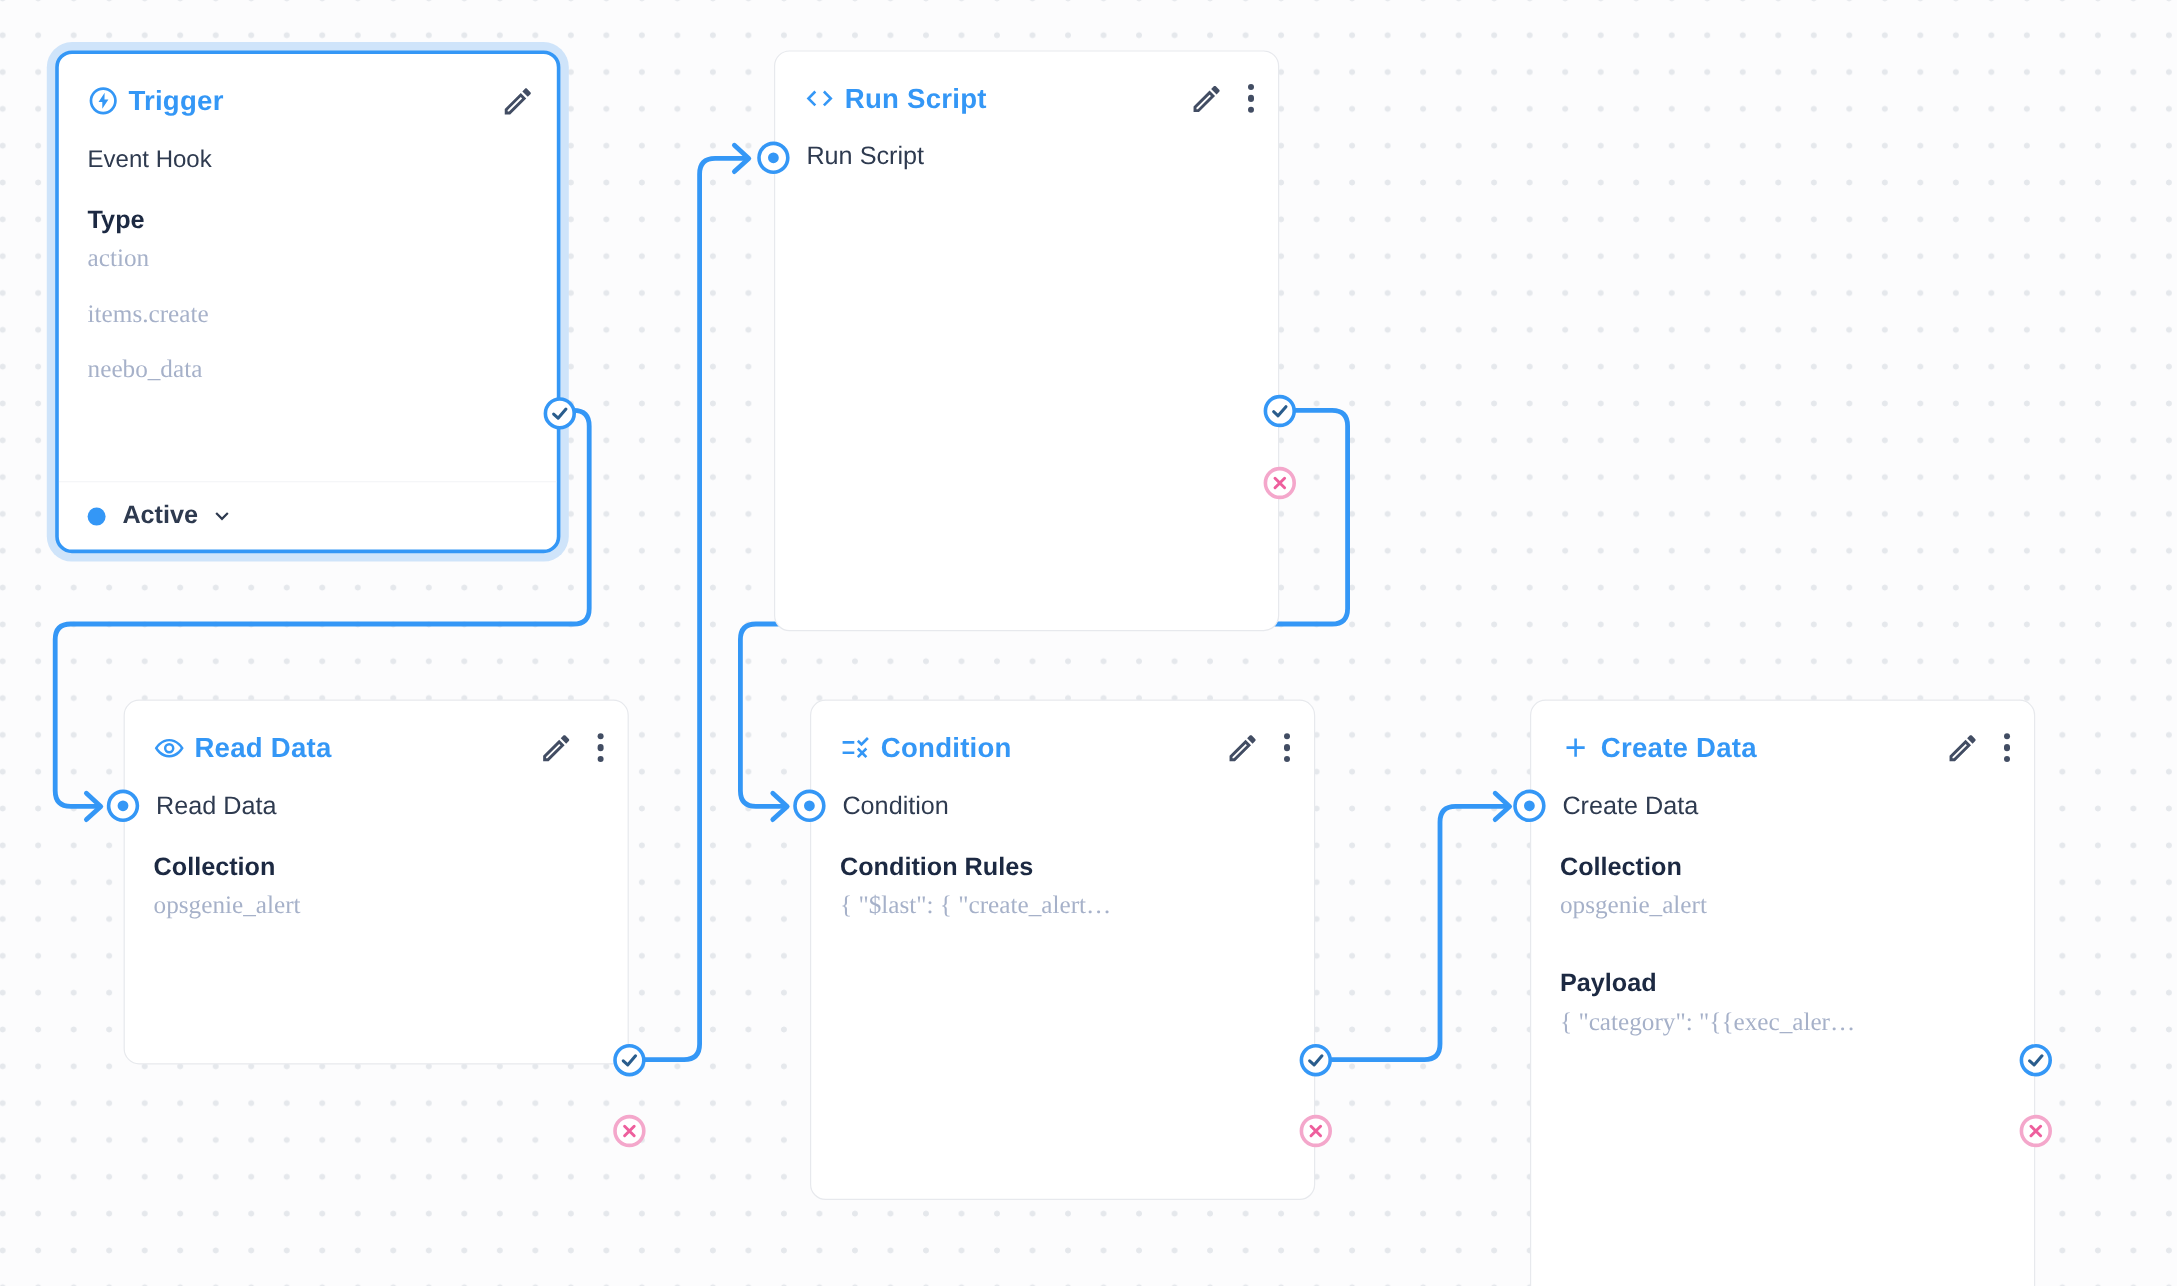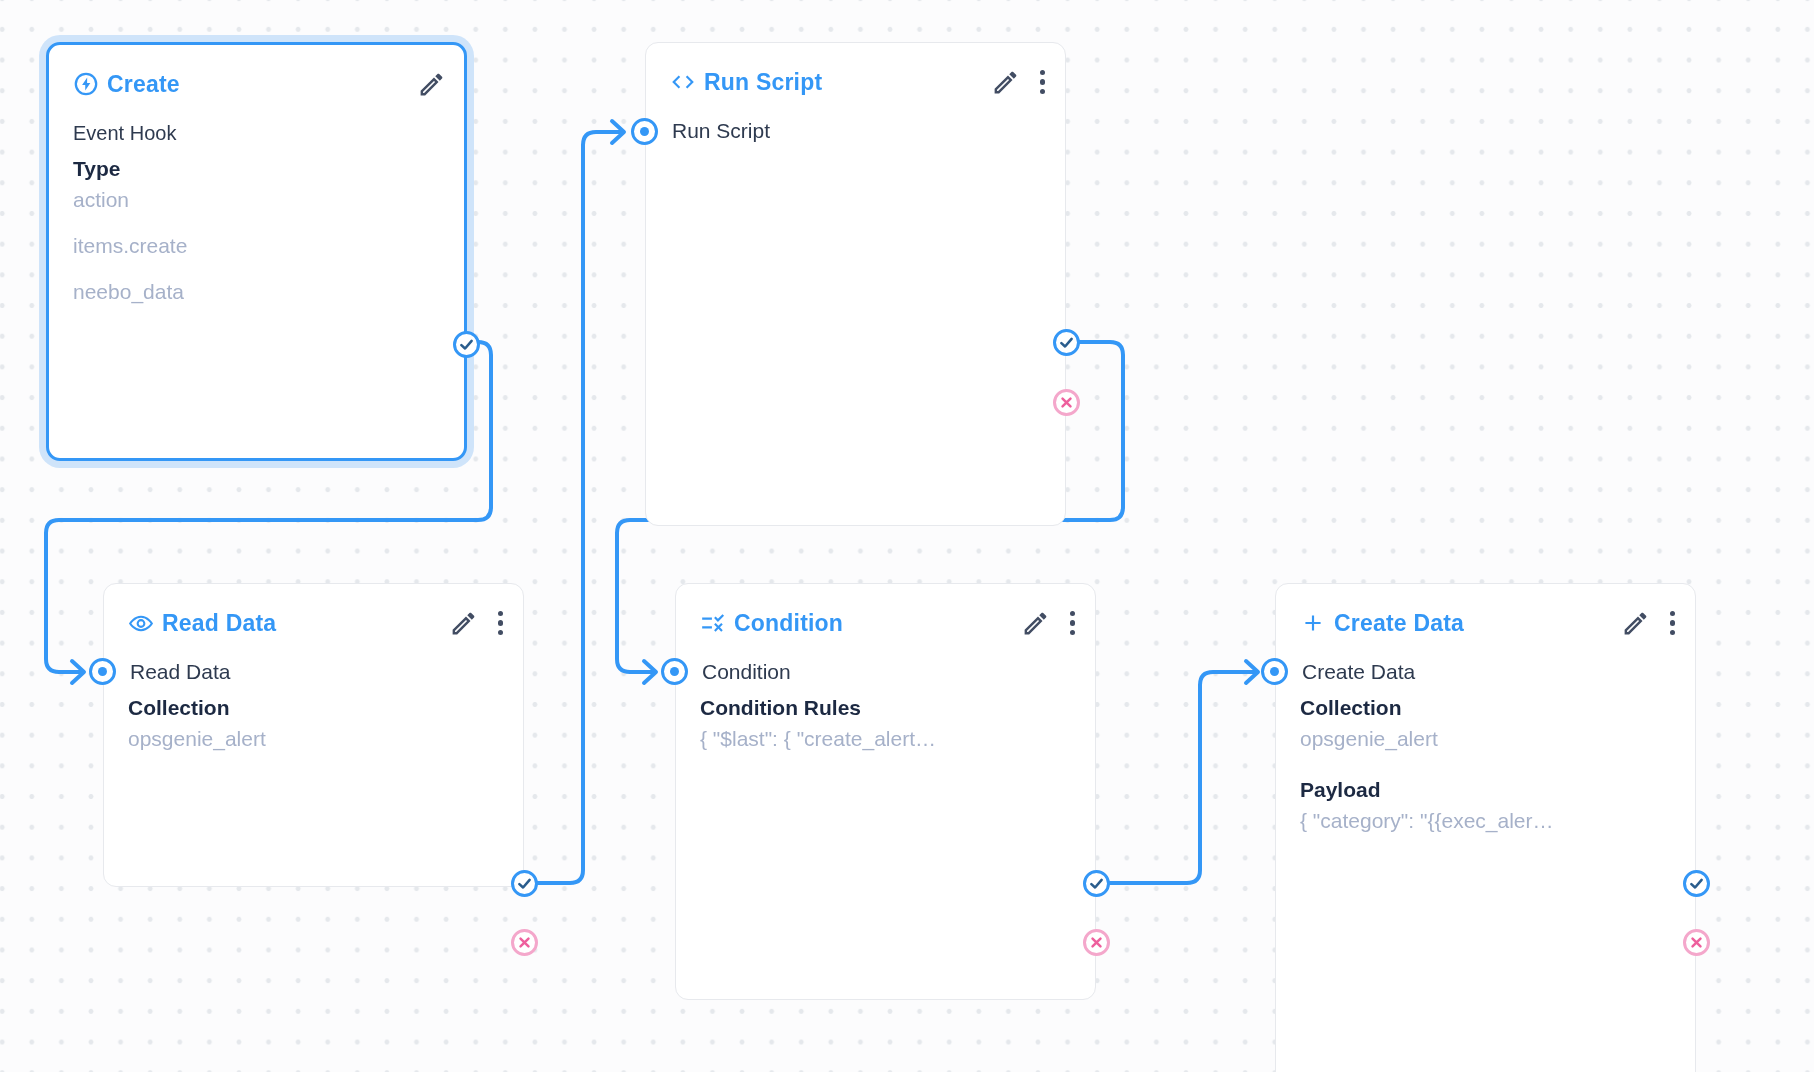--- a/index.html
+++ b/index.html
@@ -37,23 +37,23 @@
     color:#3497f6;font-size:23px;font-weight:700;letter-spacing:.2px;white-space:nowrap;
   }
   .card-actions{margin-left:auto;display:flex;align-items:center;gap:18px;}
   .icon-btn{display:inline-flex;align-items:center;justify-content:center;cursor:pointer;}
   .kebab{display:flex;flex-direction:column;gap:4px;padding:2px;}
   .kebab i{width:5.5px;height:5.5px;border-radius:50%;background:#424d63;display:block;}
 
   .card-body{position:absolute;left:24px;right:20px;top:74px;}
   .row-regular{color:#2e3a4f;font-size:20px;line-height:28px;white-space:nowrap;}
   .port-label{color:#2e3a4f;font-size:21px;line-height:28px;white-space:nowrap;padding-left:2px;}
-  .field-label{color:#1c2942;font-size:21px;font-weight:700;line-height:28px;margin-top:8px;white-space:nowrap;}
+  .field-label{color:#1c2942;font-size:21px;font-weight:700;line-height:28px;margin-top:23px;white-space:nowrap;}
   .field-value{
-    font-family:Liberation Sans, sans-serif;
+    font-family:Liberation Serif, serif;
     color:#a6b1c9;font-size:21px;line-height:30px;margin-top:2px;
     white-space:nowrap;overflow:hidden;max-width:381px;
   }
   .gap{height:14px;}
 
   .status-bar{
     position:absolute;left:0;right:0;bottom:0;height:57px;
     border-top:1.5px solid #eef0f3;
     display:flex;align-items:center;padding-left:24px;box-sizing:border-box;
     border-radius:0 0 12px 12px;cursor:pointer;
@@ -96,38 +96,47 @@
   </svg>
 
   <div class="card selected" style="left:46px;top:42px;height:419px">
     <div class="card-header">
       <span class="title-icon">
         <svg width="26" height="26" viewBox="0 0 24 24">
             <circle cx="12" cy="12" r="9.4" fill="none" stroke="#3497f6" stroke-width="2.1"></circle>
             <path class="hdr-blue" d="M13.1 5.9 8.4 13h2.9v5.1L16 11h-3z"></path>
           </svg>
       </span>
-      <span class="card-title">Create</span>
+      <span class="card-title">Trigger</span>
       <div class="card-actions">
         <span class="icon-btn">
           <svg class="pencil-svg" viewBox="0 0 24 24" fill="#424d63">
               <path d="M14.06 9.02l.92.92L5.92 19H5v-.92l9.06-9.06M17.66 3c-.25 0-.51.1-.7.29l-1.83 1.83 3.75 3.75 1.83-1.83c.39-.39.39-1.02 0-1.41l-2.34-2.34c-.2-.2-.45-.29-.71-.29zm-3.6 3.19L3 17.25V21h3.75L17.81 9.94l-3.75-3.75z"></path>
             </svg>
         </span>
       </div>
     </div>
     <div class="card-body">
       <div class="row-regular">Event Hook</div>
       <div class="field-label">Type</div>
       <div class="field-value">action</div>
       <div class="gap"></div>
       <div class="field-value">items.create</div>
       <div class="gap"></div>
       <div class="field-value">neebo_data</div>
     </div>
+    <div class="status-bar">
+      <span class="status-dot"></span>
+      <span class="status-label">Active</span>
+      <span class="icon-btn">
+        <svg width="22" height="22" viewBox="0 0 24 24" fill="#2e3a4f">
+            <path d="M7.41 8.59 12 13.17l4.59-4.58L18 10l-6 6-6-6 1.41-1.41z"></path>
+          </svg>
+      </span>
+    </div>
     <div class="port port-out" style="top:286px">
       <svg width="19" height="19" viewBox="0 0 20 20" fill="none">
           <polyline points="4.6,10.6 8.5,14.2 15.4,6.2" stroke="#2a5d8d" stroke-width="2.7" stroke-linecap="round" stroke-linejoin="round"></polyline>
         </svg>
     </div>
   </div>
 
   <div class="card" style="left:645px;top:42px;height:484px">
     <div class="card-header">
       <span class="title-icon">

